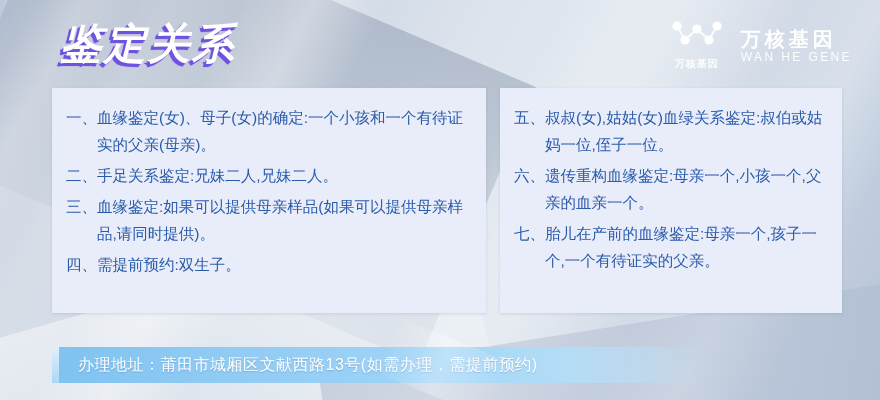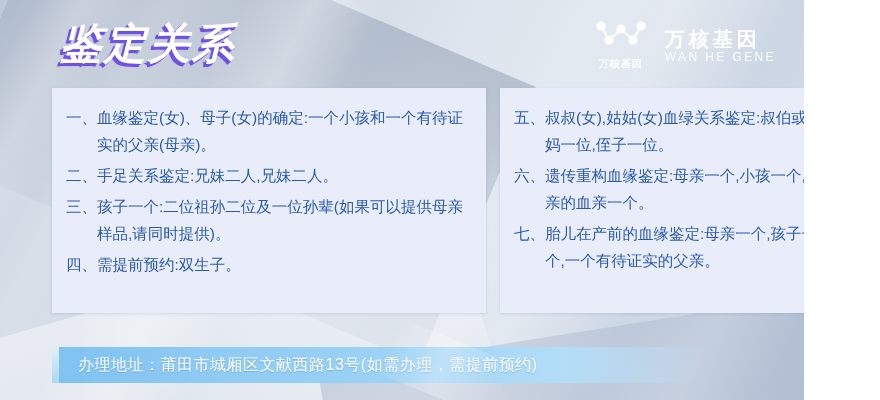--- a/index.html
+++ b/index.html
@@ -1,21 +1,21 @@
 <!DOCTYPE html>
 <html><head>
 <meta charset="utf-8">
 <style>
   html,body{margin:0;padding:0;}
   body{
     width:880px;height:400px;overflow:hidden;
     font-family:"Liberation Sans","DejaVu Sans",sans-serif;
   }
   #stage{
-    position:relative;width:804px;height:400px;overflow:hidden;
+    position:relative;width:880px;height:400px;overflow:hidden;
     background:linear-gradient(118deg,#b9c4d6 0%,#c6d0de 16%,#cfd8e4 30%,#dde4ed 46%,#e2e8f0 58%,#d4dce8 72%,#c3cfe0 86%,#b6c3d6 100%);
   }
   
   .streak{position:absolute;pointer-events:none;}
   .s1{left:-180px;top:-120px;width:420px;height:760px;
       background:linear-gradient(90deg,rgba(255,255,255,0) 0%,rgba(255,255,255,.30) 50%,rgba(255,255,255,0) 100%);
       transform:rotate(28deg);}
   .s2{left:150px;top:-260px;width:130px;height:900px;
       background:linear-gradient(90deg,rgba(255,255,255,0) 0%,rgba(255,255,255,.34) 50%,rgba(255,255,255,0) 100%);
       transform:rotate(28deg);}
@@ -145,21 +145,21 @@
       <div class="item">
         <span class="item-num">一、</span>
         <span class="item-text">血缘鉴定(女)、母子(女)的确定:一个小孩和一个有待证实的父亲(母亲)。</span>
       </div>
       <div class="item">
         <span class="item-num">二、</span>
         <span class="item-text">手足关系鉴定:兄妹二人,兄妹二人。</span>
       </div>
       <div class="item">
         <span class="item-num">三、</span>
-        <span class="item-text">孩子一个:二位祖孙二位及一位孙辈(如果可以提供母亲样品,请同时提供)。</span>
+        <span class="item-text">血缘鉴定:如果可以提供母亲样品(如果可以提供母亲样品,请同时提供)。</span>
       </div>
       <div class="item">
         <span class="item-num">四、</span>
         <span class="item-text">需提前预约:双生子。</span>
       </div>
     </div>
 
     <div class="panel panel-right">
       <div class="item">
         <span class="item-num">五、</span>

